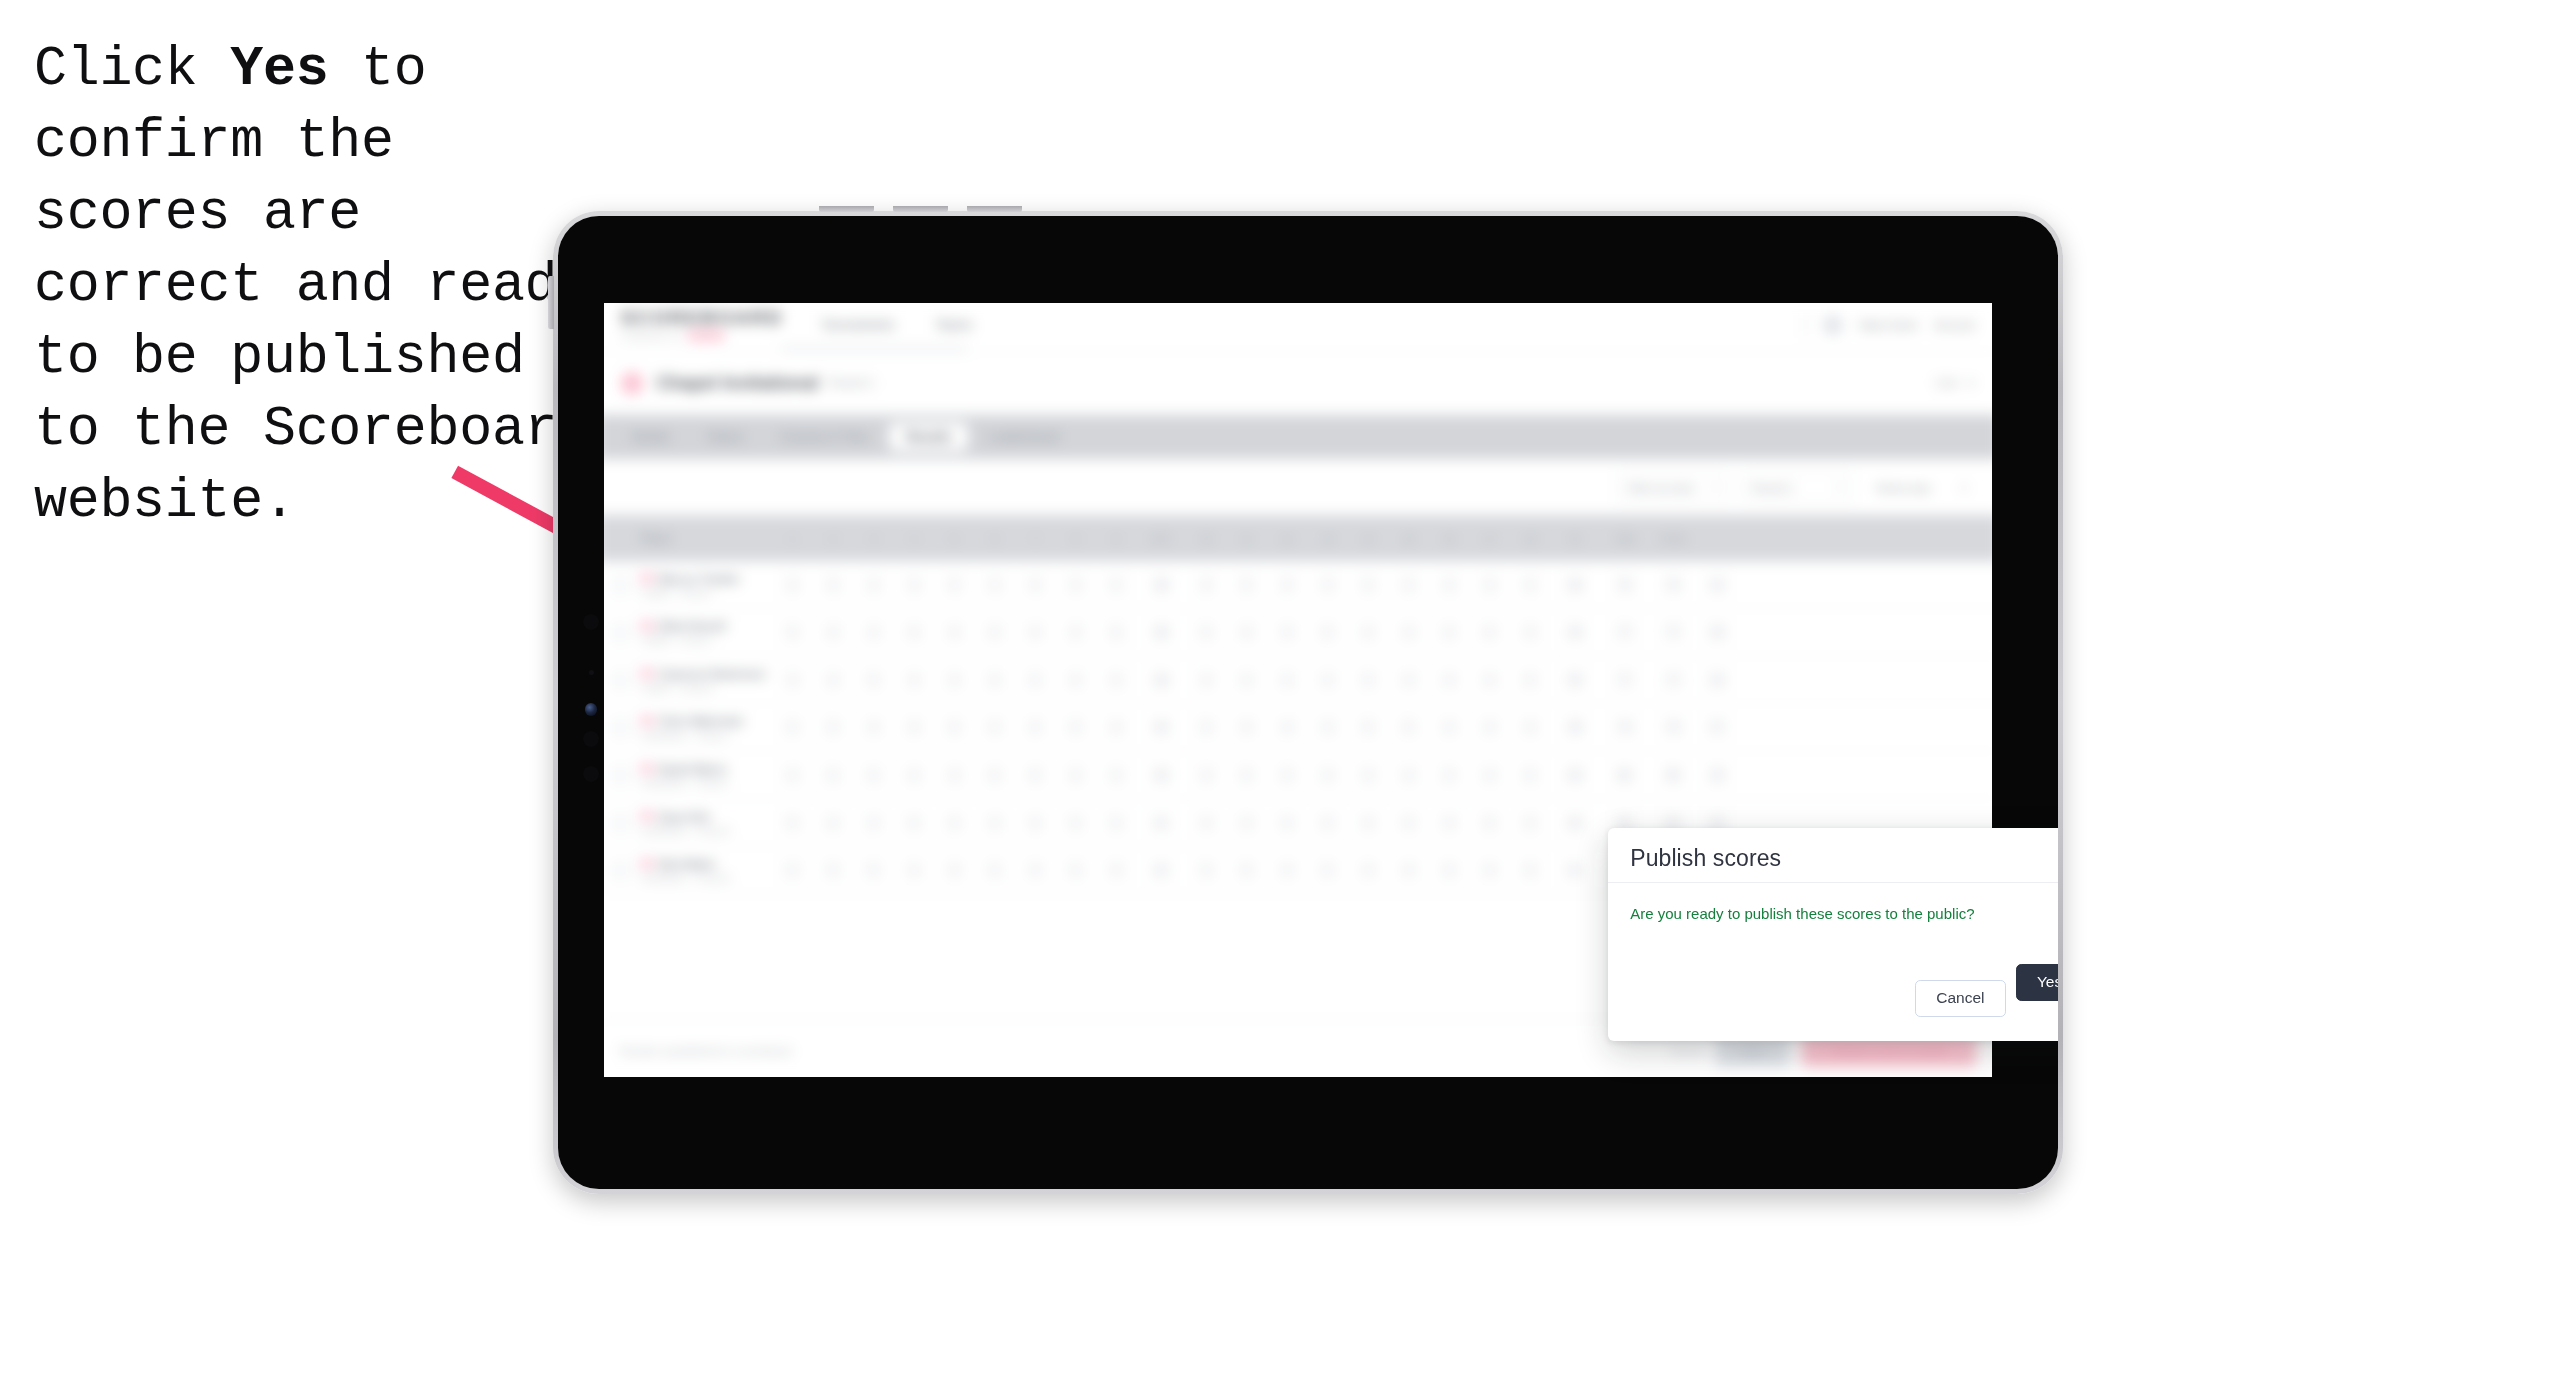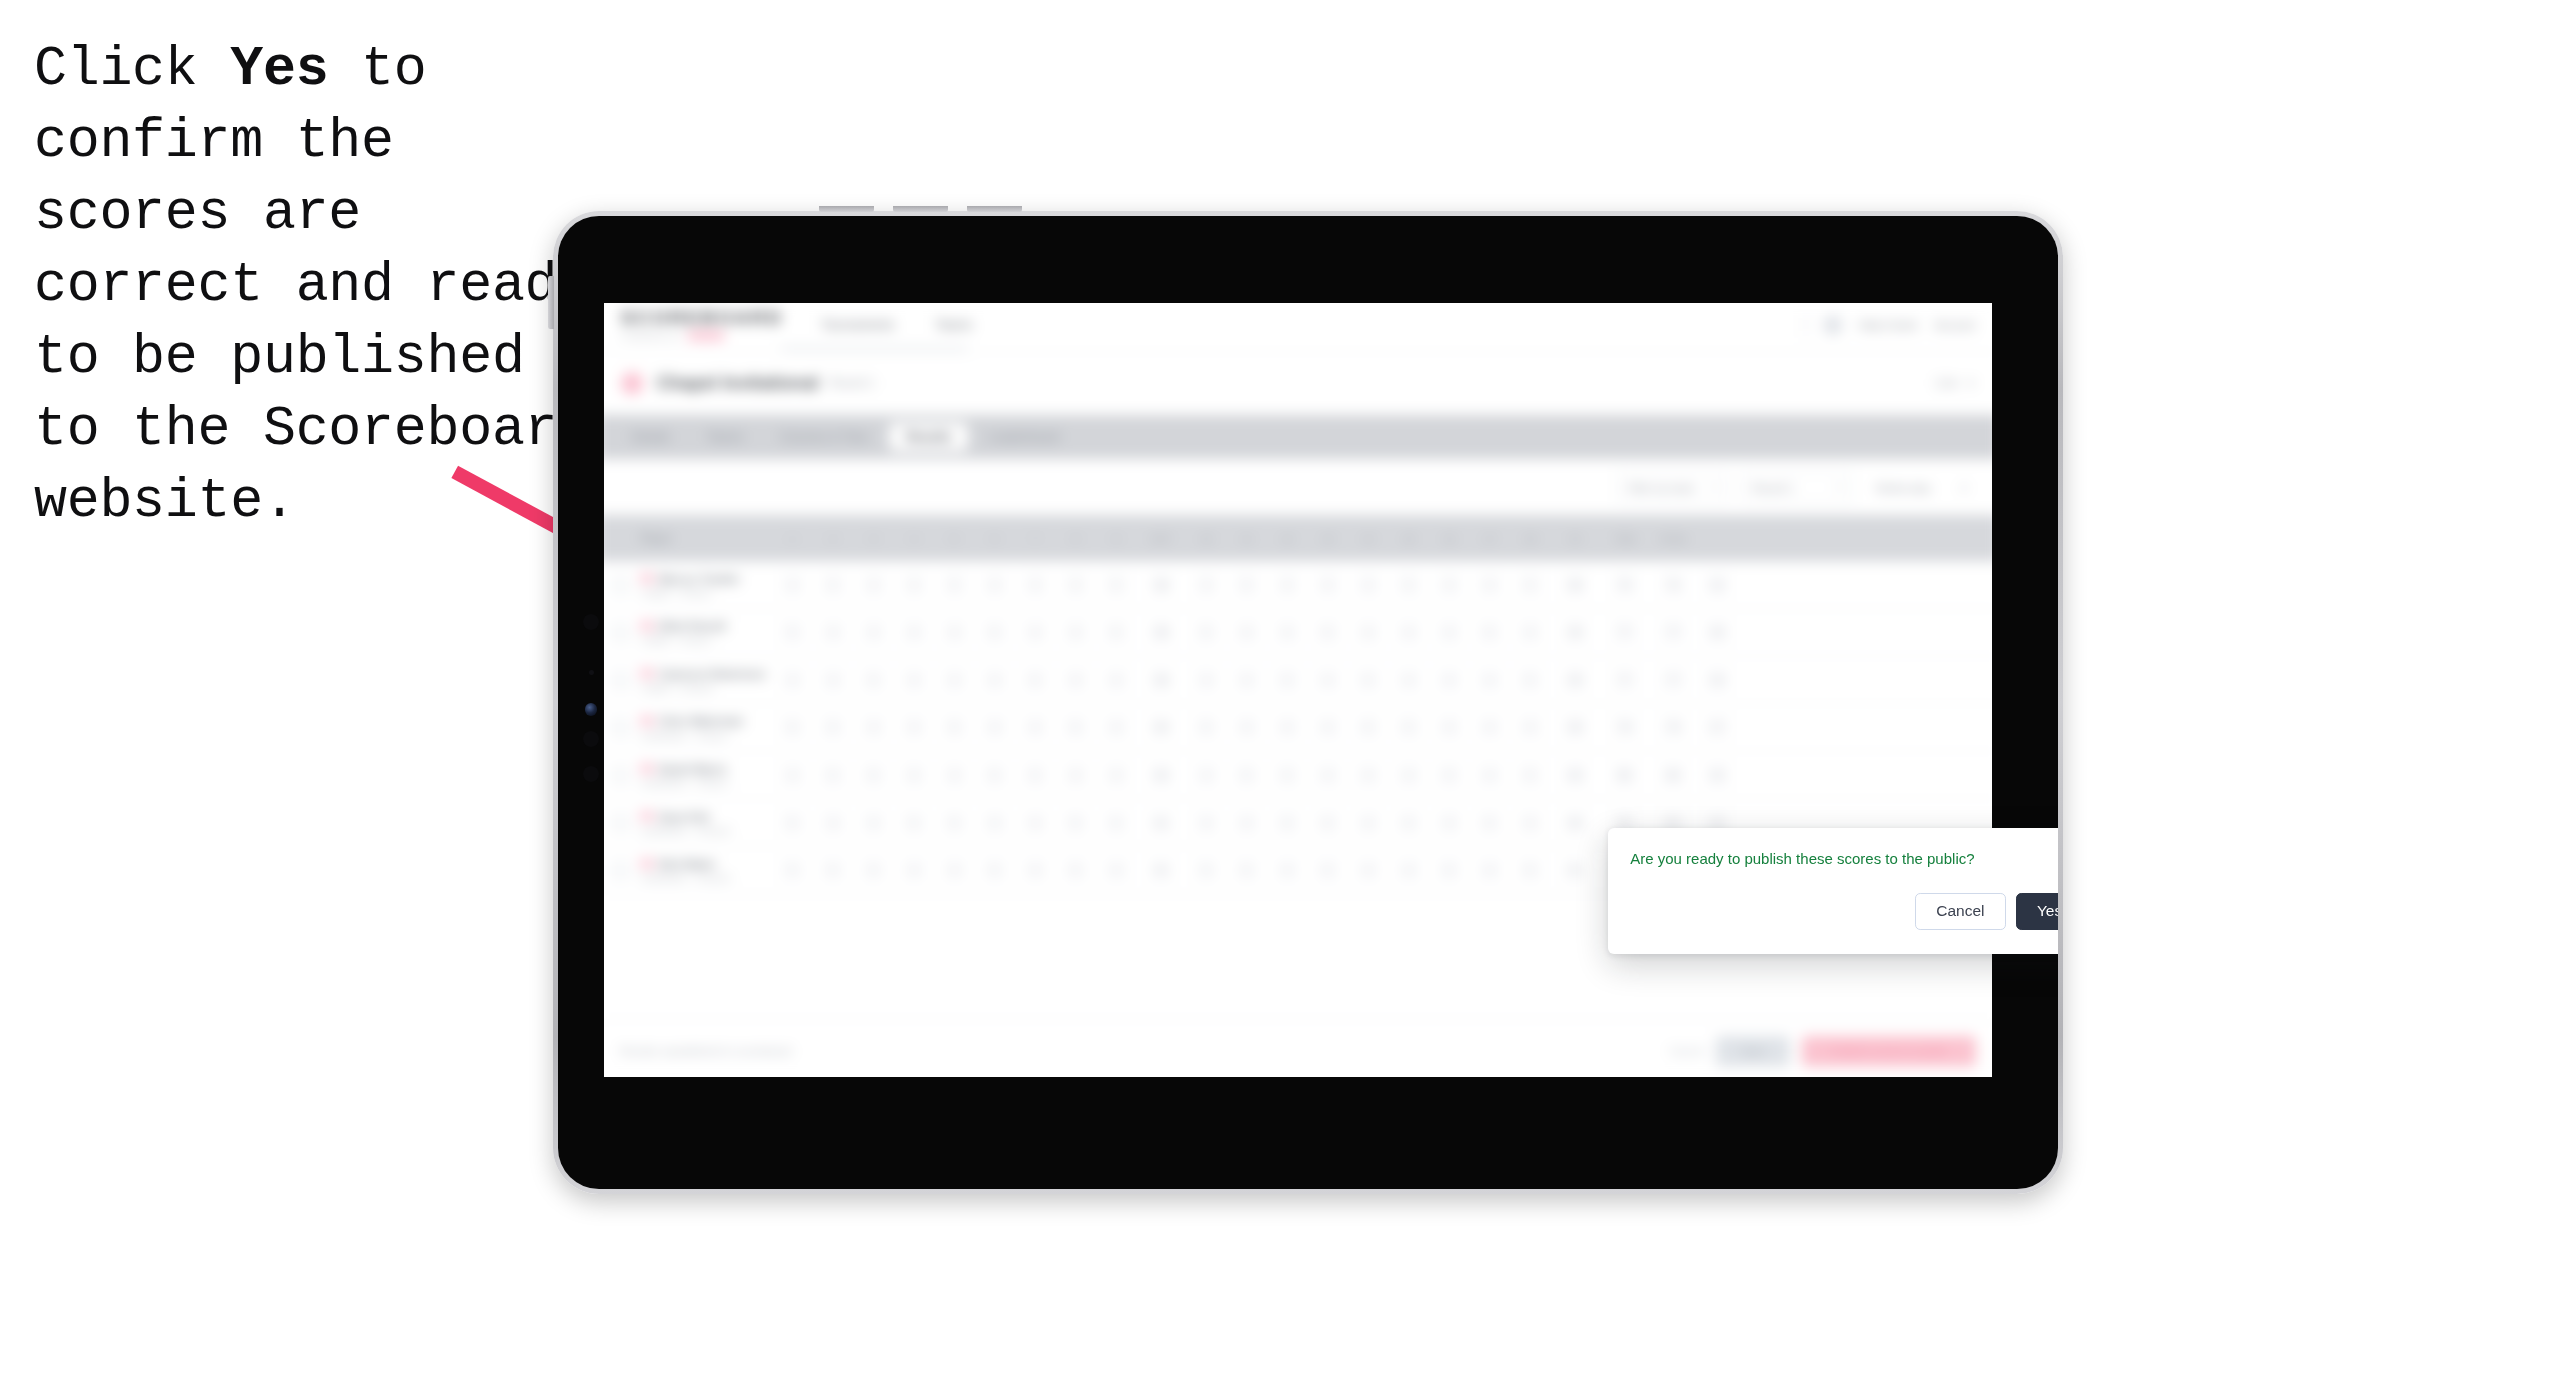--- a/index.html
+++ b/index.html
@@ -238,21 +238,21 @@
     font-size:15px;color:#15803d;line-height:1.35;
   }
   #modal-actions{
     display:flex;justify-content:flex-end;align-items:center;gap:10.4px;
     padding:19px 22px 24px 22px;
   }
   .m-btn{
     font-size:15.5px;border-radius:5.2px;padding:9.6px 20px;cursor:pointer;line-height:1;
   }
   #btn-cancel{
-    background:#ffffff;color:#3c4250;border:0.7px solid #cfd9ea;
+    background:#ffffff;color:#3c4250;border:0.7px solid #cfd9ea;margin-top:32px;
   }
   #btn-yes{
     background:#2c3444;color:#ffffff;border:0.7px solid #2c3444;
   }
 </style>
 </head>
 <body>
 
 <div id="instruction">
   <span>Click </span><b>Yes</b><span> to confirm the scores are correct and ready to be published to the Scoreboard website.</span>
@@ -625,20 +625,24 @@
             <div class="foot-link">Cancel</div>
             <div class="btn-grey">Save</div>
             <div class="btn-pink">Publish scores to public</div>
           </div>
         </div>
 
       </div>
     </div>
 
     <div id="modal">
+      <div id="modal-head">
+        <div id="modal-title">Publish scores</div>
+        <div id="modal-close">✕</div>
+      </div>
       <div id="modal-body">Are you ready to publish these scores to the public?</div>
       <div id="modal-actions">
         <div class="m-btn" id="btn-cancel">Cancel</div>
         <div class="m-btn" id="btn-yes">Yes</div>
       </div>
     </div>
 
   </div>
 </div>
 

